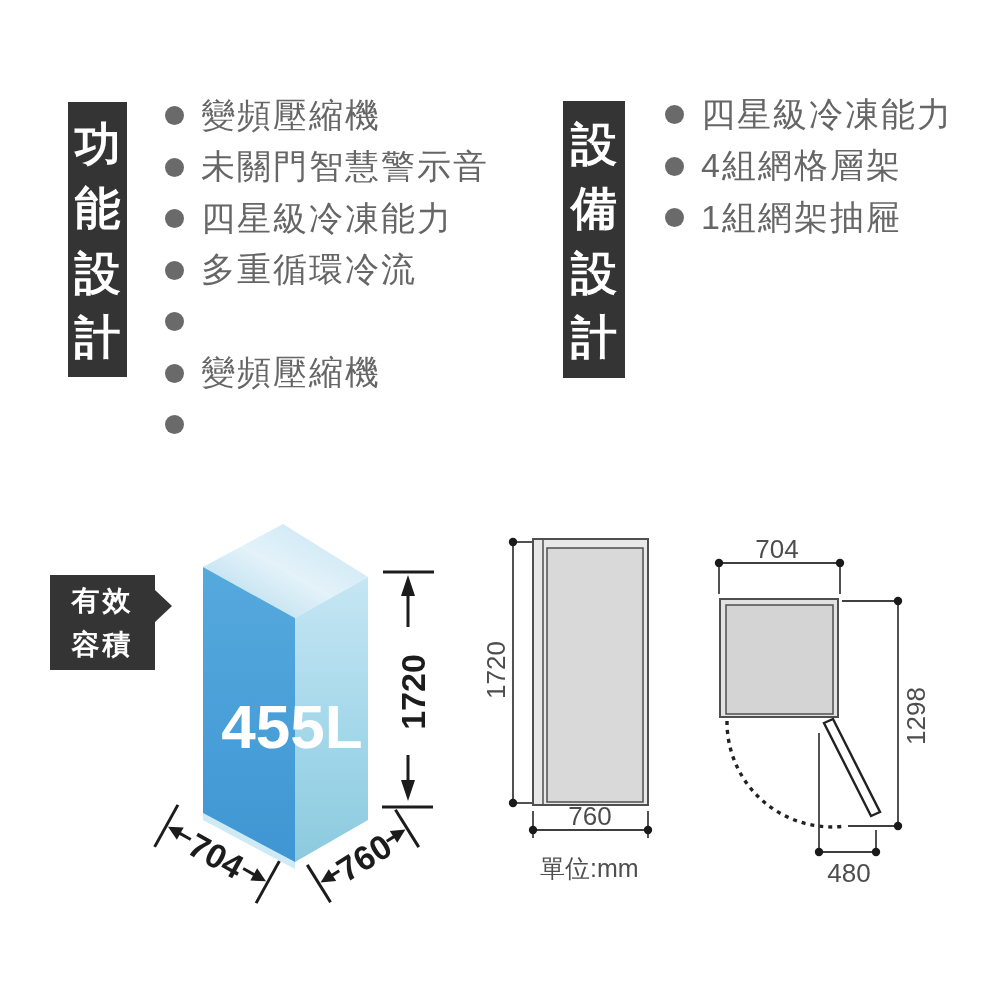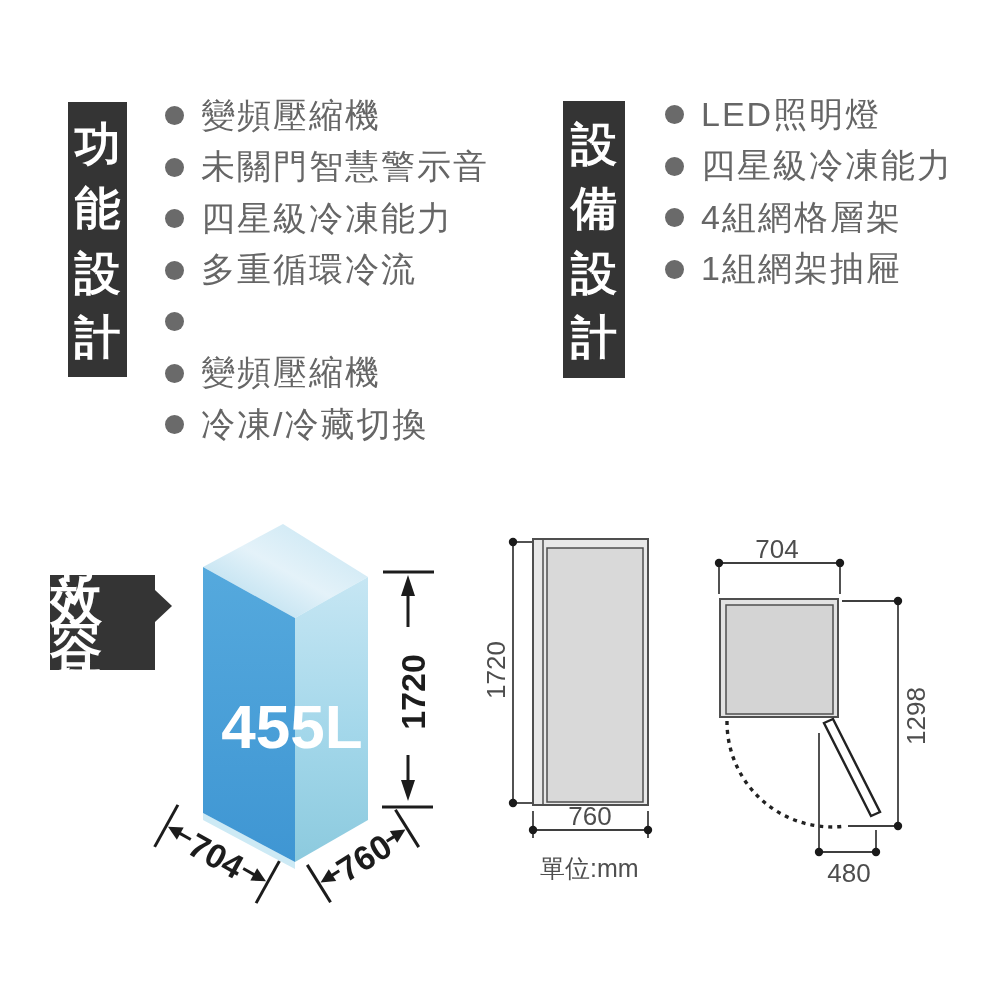--- a/index.html
+++ b/index.html
@@ -20,21 +20,21 @@
   .list-left  { left:161px; top:86px; }
   .list-right { left:661px; top:85px; }
   .feature-item { display:flex; align-items:center; height:51.5px; white-space:nowrap; }
   .bullet { width:19px; height:19px; border-radius:50%; background:#6a6a6a; margin-right:17px; flex:0 0 auto; }
   .item-text { font-size:34px; font-weight:500; color:#666666; letter-spacing:2px; }
 
   
   .capacity-label {
     position:absolute; left:50px; top:575px; width:105px; height:95px;
     background:#343434; color:#ffffff; display:flex; flex-direction:column;
-    align-items:center; justify-content:center; font-size:52px; font-weight:700;
+    align-items:center; justify-content:center; font-size:28px; font-weight:700;
     line-height:44px; letter-spacing:3px;
   }
   .capacity-pointer {
     position:absolute; left:155px; top:590px; width:0; height:0;
     border-top:16px solid transparent; border-bottom:16px solid transparent;
     border-left:17px solid #343434;
   }
 
   .svg-abs { position:absolute; }
   .svg-box  { left:140px; top:500px; }
@@ -81,36 +81,31 @@
     </li>
     <li class="feature-item">
       <span class="bullet"></span>
     </li>
     <li class="feature-item">
       <span class="bullet"></span>
       <span class="item-text">變頻壓縮機</span>
     </li>
     <li class="feature-item">
       <span class="bullet"></span>
-      <span class="item-text">冷凍/冷藏切換</span>
     </li>
   </ul>
 
   <div class="banner banner-right">
     <span>設</span>
     <span>備</span>
     <span>設</span>
     <span>計</span>
   </div>
 
   <ul class="feature-list list-right">
-    <li class="feature-item">
-      <span class="bullet"></span>
-      <span class="item-text">LED照明燈</span>
-    </li>
     <li class="feature-item">
       <span class="bullet"></span>
       <span class="item-text">四星級冷凍能力</span>
     </li>
     <li class="feature-item">
       <span class="bullet"></span>
       <span class="item-text">4組網格層架</span>
     </li>
     <li class="feature-item">
       <span class="bullet"></span>

